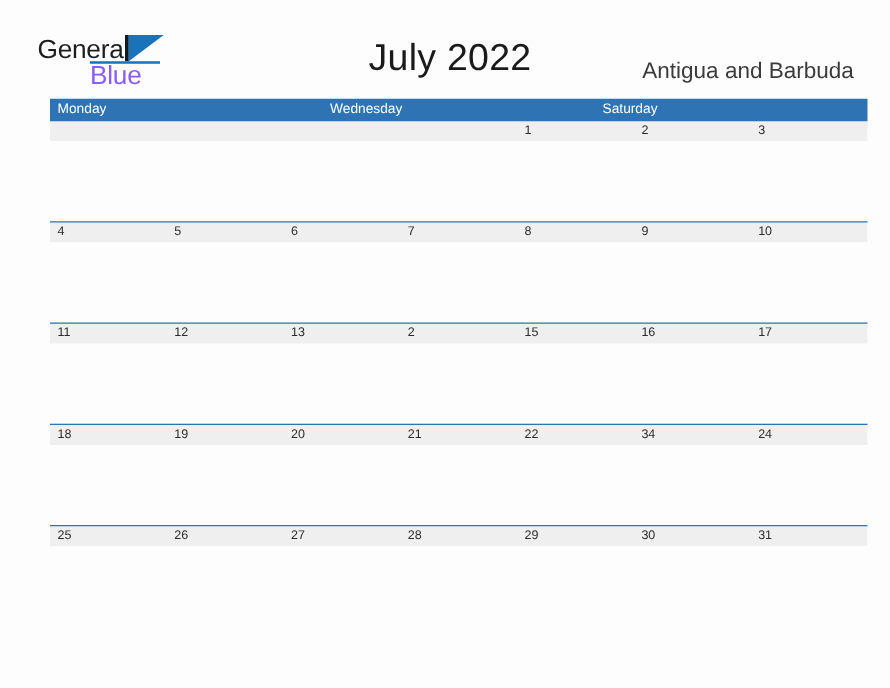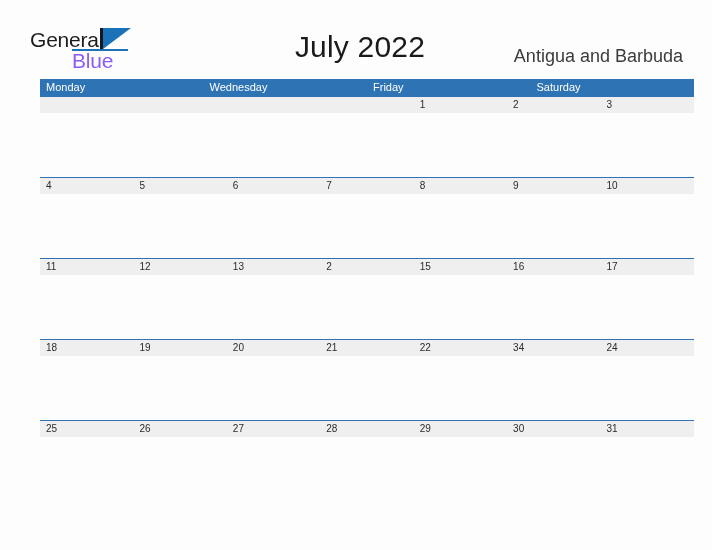--- a/index.html
+++ b/index.html
@@ -186,21 +186,20 @@
 
     <div class="locale-label">Antigua and Barbuda</div>
 
   </div>
 
   <div class="calendar">
 
     <div class="weekday-row">
       <div class="weekday-cell">Monday</div>
       <div class="weekday-cell">Wednesday</div>
-      <div class="weekday-cell">Friday</div>
       <div class="weekday-cell">Saturday</div>
     </div>
 
     <div class="week">
       <div class="date-band">
         <div class="date-cell"></div>
         <div class="date-cell"></div>
         <div class="date-cell"></div>
         <div class="date-cell"></div>
         <div class="date-cell">1</div>

